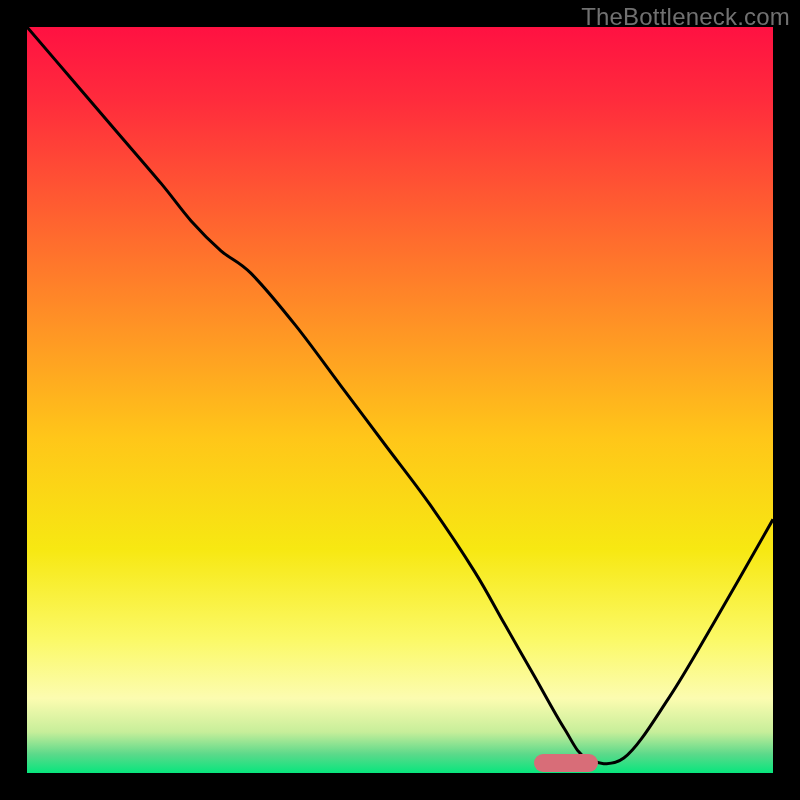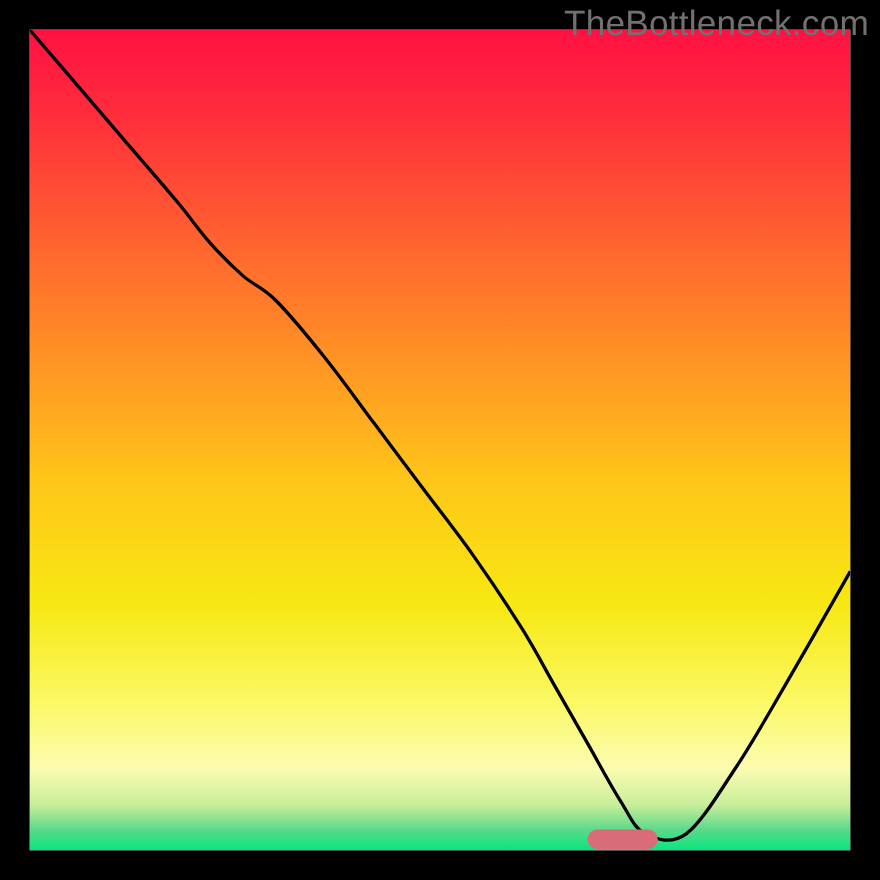--- a/index.html
+++ b/index.html
@@ -16,21 +16,21 @@
     top: 27px;
     width: 746px;
     height: 746px;
     background: #ffffff;
   }
   .watermark {
     position: absolute;
     top: 3px;
     right: 10px;
     font-family: Arial, Helvetica, sans-serif;
-    font-size: 32px;
+    font-size: 24px;
     font-weight: 400;
     color: #717171;
     letter-spacing: 0.2px;
   }
   .plot {
     position: absolute;
     left: 27px;
     top: 27px;
     width: 746px;
     height: 746px;

